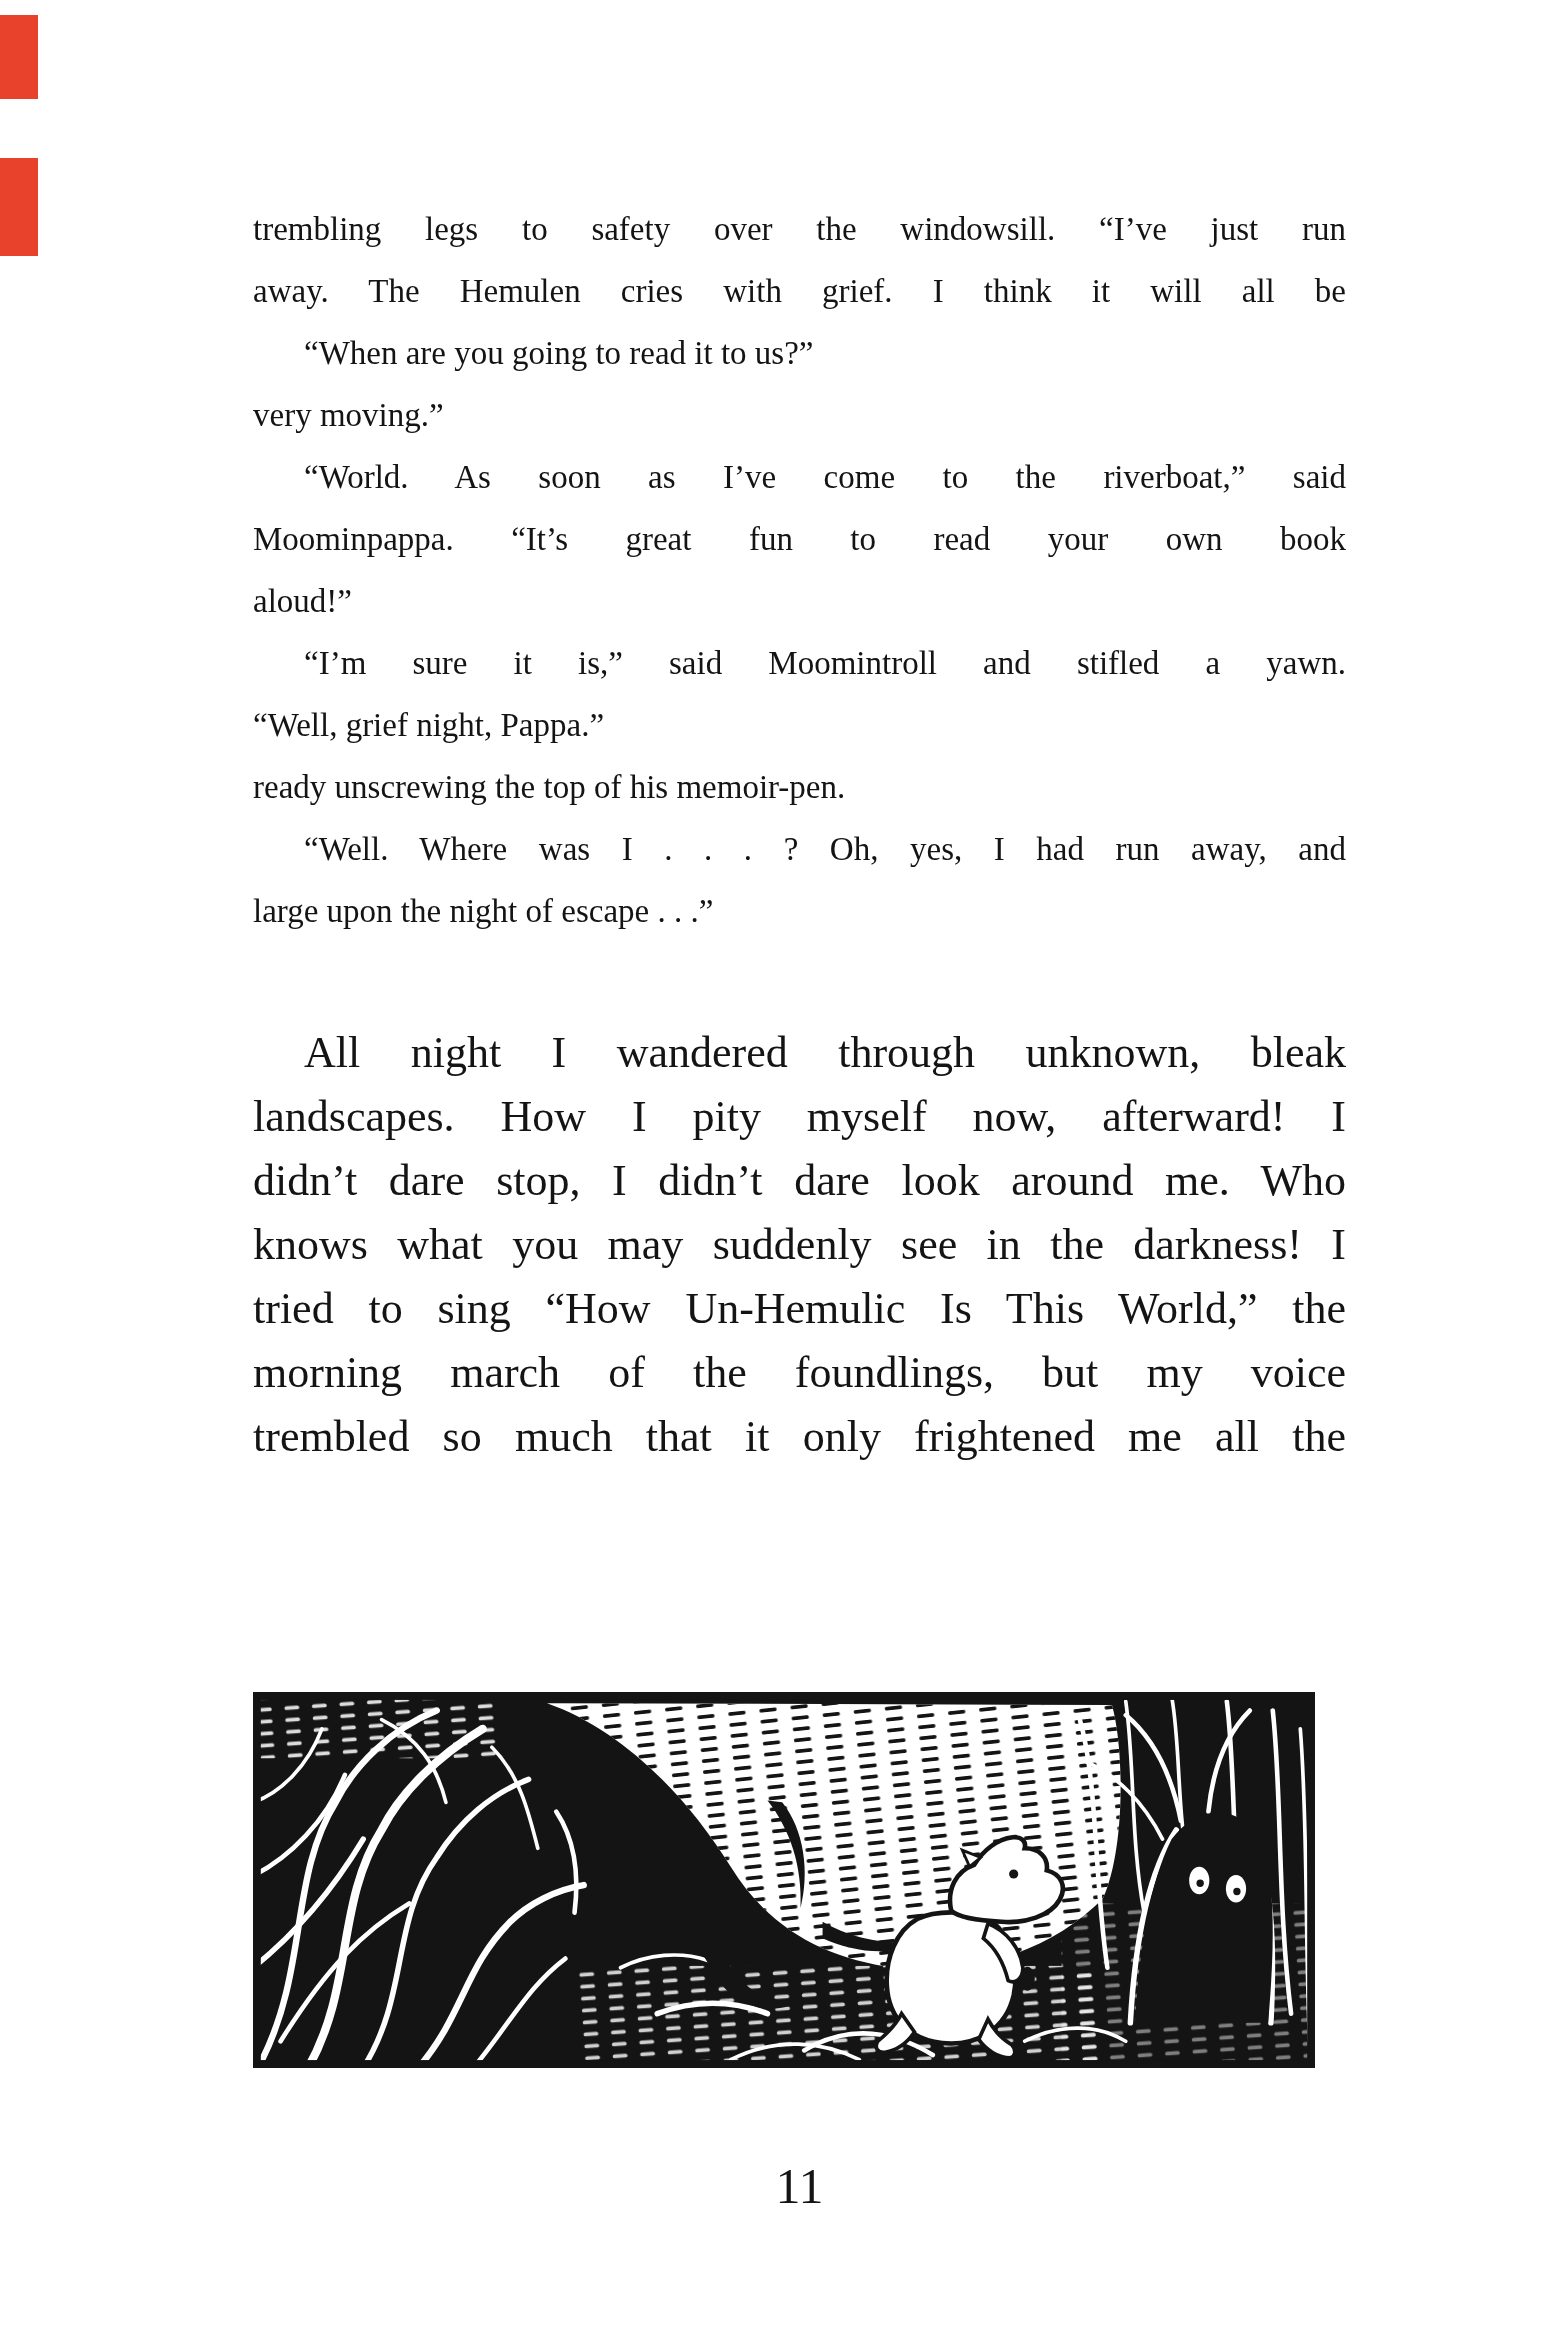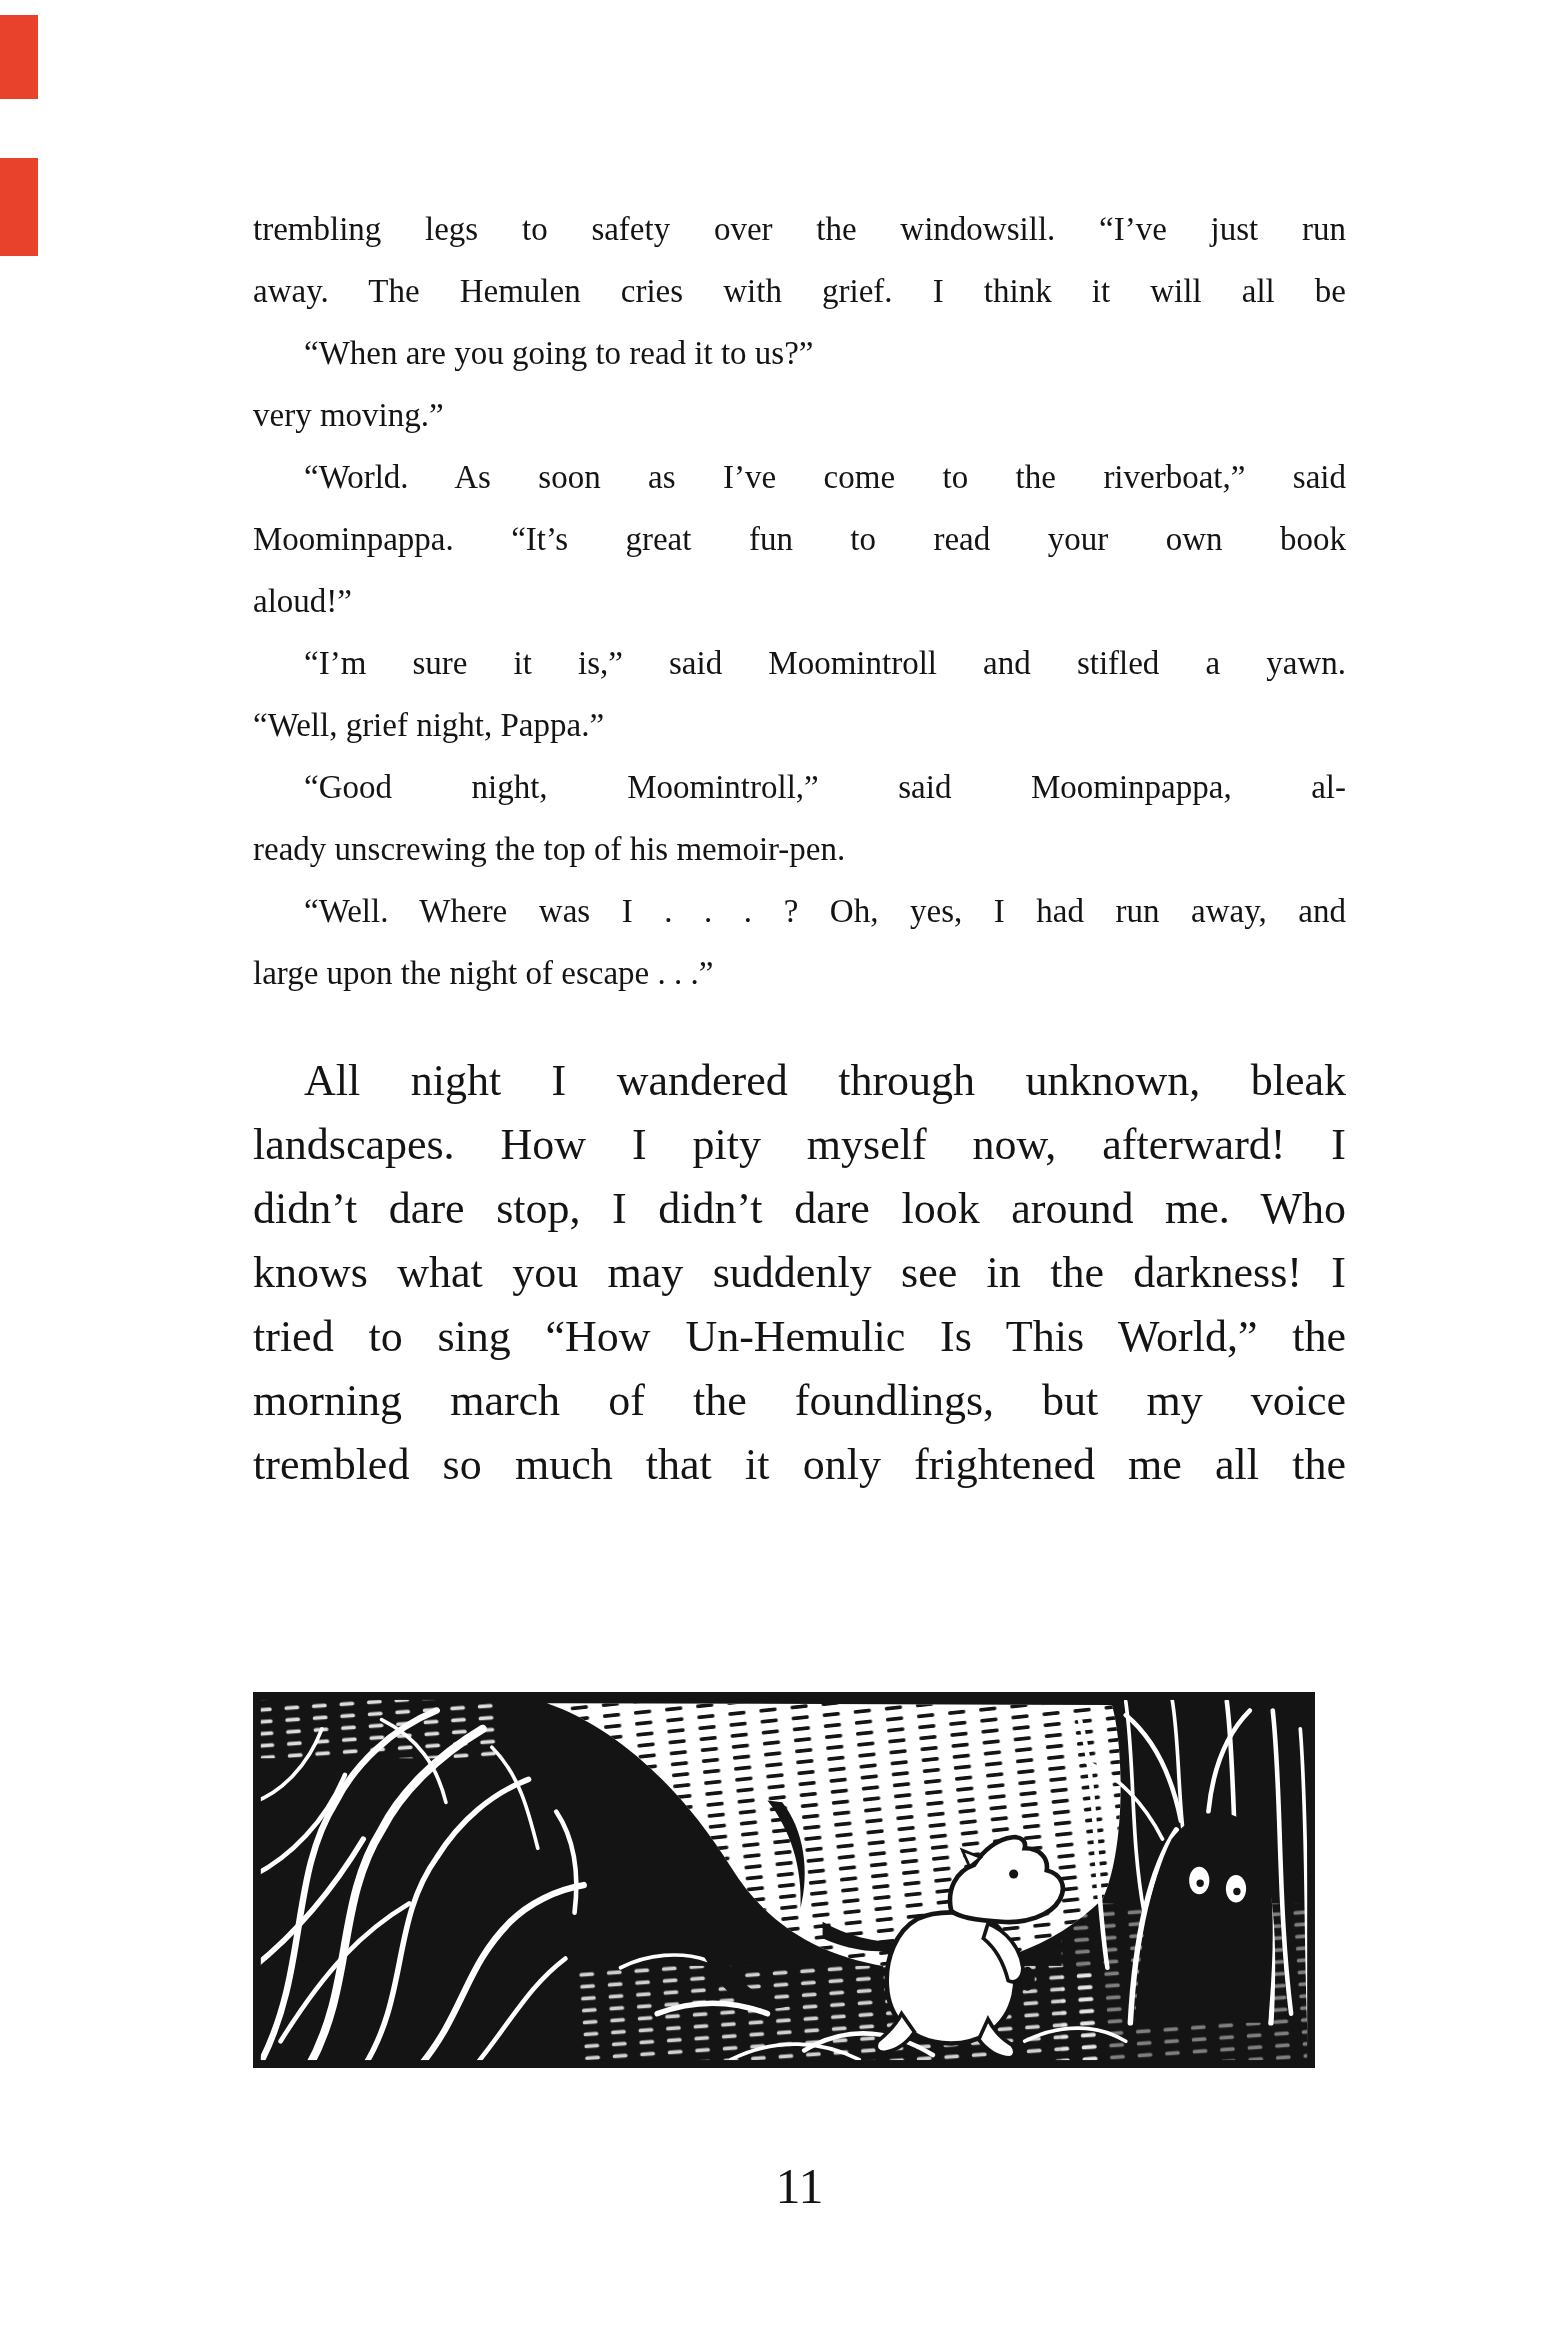--- a/index.html
+++ b/index.html
@@ -29,21 +29,21 @@
 
   .text-block{
     position:absolute;
     left:253px;
     top:198px;
     width:1093px;
   }
   .para{display:block;}
   .para.italic{font-size:33px;}
   .para.italic .line{line-height:62px;}
-  .para.roman{margin-top:45px;font-size:44px;}
+  .para.roman{margin-top:79px;font-size:44px;}
   .para.roman .line{line-height:64px;}
   .line{
     text-align:justify;
     text-align-last:justify;
     white-space:normal;
     overflow:hidden;
   }
   .line.end{text-align-last:left;}
   .line.indent{text-indent:51px;}
 
@@ -79,21 +79,20 @@
     <div class="para italic">
       <div class="line">trembling legs to safety over the windowsill. “I’ve just run</div>
       <div class="line">away. The Hemulen cries with grief. I think it will all be</div>
       <div class="line indent end">“When are you going to read it to us?”</div>
       <div class="line end">very moving.”</div>
       <div class="line indent">“World. As soon as I’ve come to the riverboat,” said</div>
       <div class="line">Moominpappa. “It’s great fun to read your own book</div>
       <div class="line end">aloud!”</div>
       <div class="line indent">“I’m sure it is,” said Moomintroll and stifled a yawn.</div>
       <div class="line end">“Well, grief night, Pappa.”</div>
-      <div class="line indent">“Good night, Moomintroll,” said Moominpappa, al-</div>
       <div class="line end">ready unscrewing the top of his memoir-pen.</div>
       <div class="line indent">“Well. Where was I . . . ? Oh, yes, I had run away, and</div>
       <div class="line end">large upon the night of escape . . .”</div>
     </div>
 
     <div class="para roman">
       <div class="line indent">All night I wandered through unknown, bleak</div>
       <div class="line">landscapes. How I pity myself now, afterward! I</div>
       <div class="line">didn’t dare stop, I didn’t dare look around me. Who</div>
       <div class="line">knows what you may suddenly see in the darkness! I</div>

